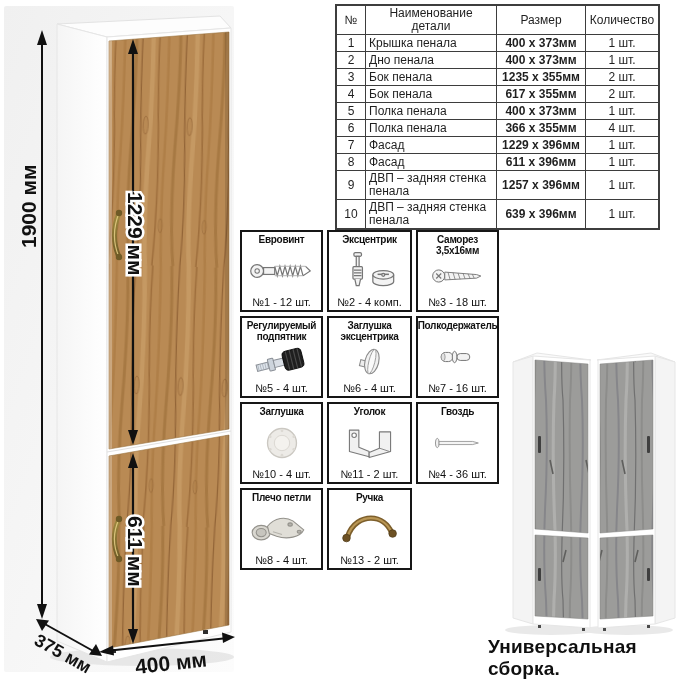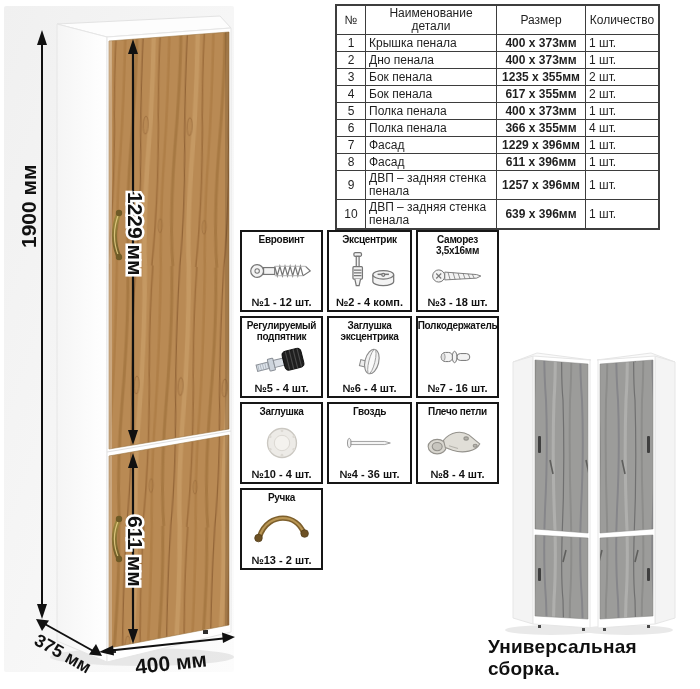--- a/index.html
+++ b/index.html
@@ -13,38 +13,38 @@
   .parts{
     position:absolute;left:335px;top:4px;border-collapse:collapse;
     font-size:12px;line-height:13px;color:#1f1f1f;background:#fff;
     border:2px solid #3d3d3d;
   }
   .parts th,.parts td{border:1px solid #3d3d3d;padding:1px 3px;vertical-align:middle;}
   .parts th{font-weight:400;text-align:center;height:15px;}
   .col-num{width:22px;text-align:center;}
   .col-name{width:124px;text-align:left;margin-left:20px;}
   .col-size{width:82px;text-align:center;font-weight:bold;}
-  .col-qty{width:66px;text-align:left;}
+  .col-qty{width:66px;text-align:center;}
   .parts td{height:14px;}
 
   
   .hw{
     position:absolute;left:240px;top:230px;
     display:grid;grid-template-columns:83px 85px 83px;grid-auto-rows:82px;gap:4px;
   }
   .hw-cell{
     border:2px solid #161616;background:#fff;
     display:flex;flex-direction:column;align-items:center;justify-content:space-between;
     padding:2px 1px;box-sizing:border-box;
   }
   .hw-title{
     font-size:10px;font-weight:700;line-height:11px;text-align:center;
     letter-spacing:-0.3px;color:#111;white-space:pre-line;
   }
-  .hw-count{font-size:11px;font-weight:700;line-height:12px;color:#111;}
+  .hw-count{font-size:11px;font-weight:400;line-height:12px;color:#111;}
   .hw-icon{flex:0 0 auto;}
 
   
   .caption{
     position:absolute;left:488px;top:636px;width:210px;text-align:left;
     font-size:19px;font-weight:700;color:#0f0f0f;letter-spacing:0.2px;
   }
 
   .illus{position:absolute;}
 </style>
@@ -321,20 +321,32 @@
             <circle cx="51" cy="14" r="1.5"></circle>
             <circle cx="51" cy="28" r="1.5"></circle>
           <circle cx="38" cy="34.5" r="1.5"></circle>
             <circle cx="25" cy="28" r="1.5"></circle>
             <circle cx="25" cy="14" r="1.5"></circle>
         </g>
       </svg>
       <div class="hw-count">№10 - 4 шт.</div>
     </div>
 
+    <div class="hw-cell">
+      <div class="hw-title">Уголок</div>
+      <svg class="hw-icon" width="72" height="36" viewBox="0 0 76 42">
+        <g fill="#f1f1f1" stroke="#7a7a7a" stroke-width="1.3" stroke-linejoin="round">
+          <path d="M14,6 h11 v20 l12,5 v6 l-23,-6 z"></path>
+          <circle cx="19.5" cy="12" r="2.6" fill="#fff"></circle>
+          <path d="M62,8 h-13 v19 l-12,5 v6 l25,-7 z"></path>
+          <path d="M49,27 l12,4" stroke-width="1" fill="none"></path>
+        </g>
+      </svg>
+      <div class="hw-count">№11 - 2 шт.</div>
+    </div>
 
     <div class="hw-cell">
       <div class="hw-title">Гвоздь</div>
       <svg class="hw-icon" width="72" height="30" viewBox="0 0 76 42">
         <ellipse cx="9" cy="21" rx="2.6" ry="6.5" fill="#f1f1f1" stroke="#8a8a8a" stroke-width="1.2"></ellipse>
         <path d="M11.5,18.8 h47 l8,2.2 -8,2.2 h-47 z" fill="#f4f4f4" stroke="#8a8a8a" stroke-width="1.1"></path>
       </svg>
       <div class="hw-count">№4 - 36 шт.</div>
     </div>
 

